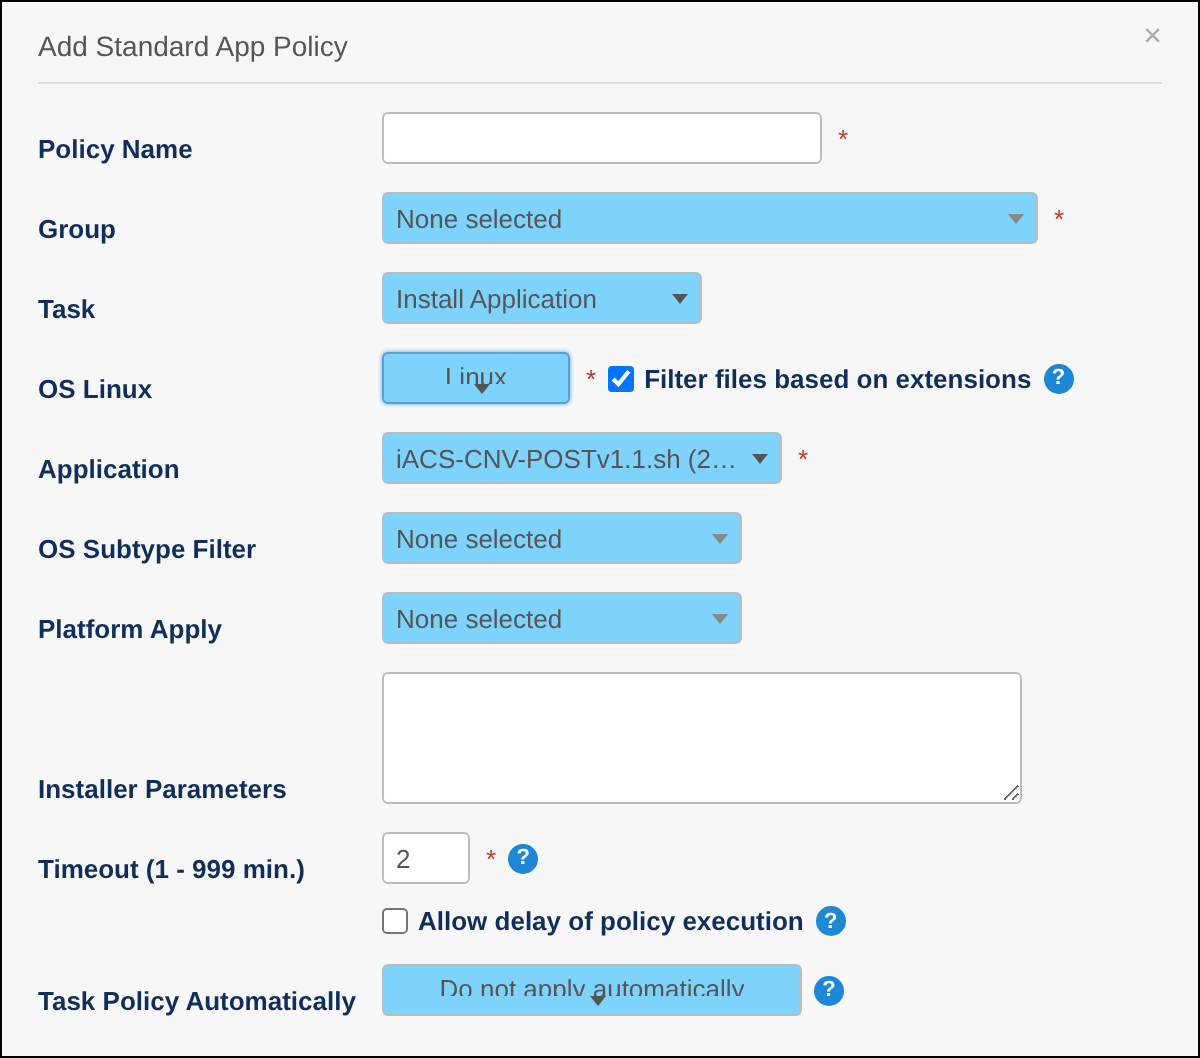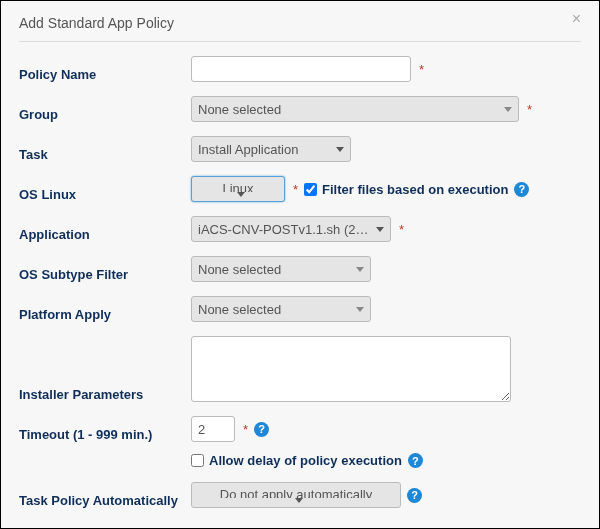--- a/index.html
+++ b/index.html
@@ -85,21 +85,21 @@
   textarea {
     width: 320px;
     height: 66px;
     resize: both;
   }
   .select-box, .combo-box {
     display: inline-flex;
     align-items: center;
     justify-content: space-between;
     cursor: pointer;
-    background: #e5e5e5;
+    background: #7dd3fc;
   }
   .select-box.w1 { width: 160px; }
   .select-box.w2 { width: 94px; flex-direction: column; }
   .select-box.w3 { width: 200px; }
   .select-box.w4 { width: 180px; }
   .select-box.w5 { width: 180px; }
   .select-box.w6 { width: 210px; flex-direction: column; }
   .select-box.focus { border-color: #5a9fd6; box-shadow: 0 0 2px #5a9fd6; }
   .combo-box.wgroup {
     width: 328px;
@@ -188,21 +188,21 @@
   <div class="form-row">
     <div class="form-label">OS Linux</div>
     <div class="form-control-area">
       <div class="select-box w2 focus">
         <span class="select-text">Linux</span>
         <span class="caret"></span>
       </div>
       <span class="req">*</span>
       <span class="checkbox-row">
         <input type="checkbox" checked="" style="">
-        <span class="filter-label">Filter files based on execution</span>
+        <span class="filter-label">Filter files based on extensions</span>
       </span>
       <span class="help-icon">?</span>
     </div>
   </div>
 
   <div class="form-row">
     <div class="form-label">Application</div>
     <div class="form-control-area">
       <div class="select-box w3">
         <span class="select-text">iACS-CNV-POSTv1.1.sh (2 Reposi</span>

